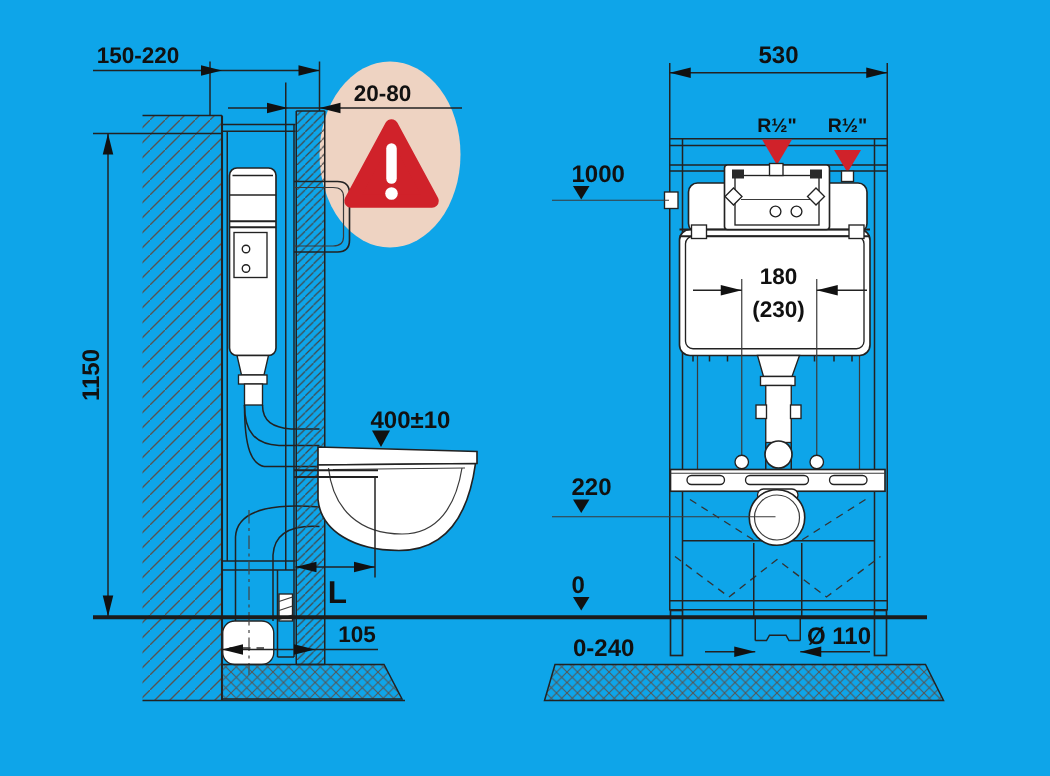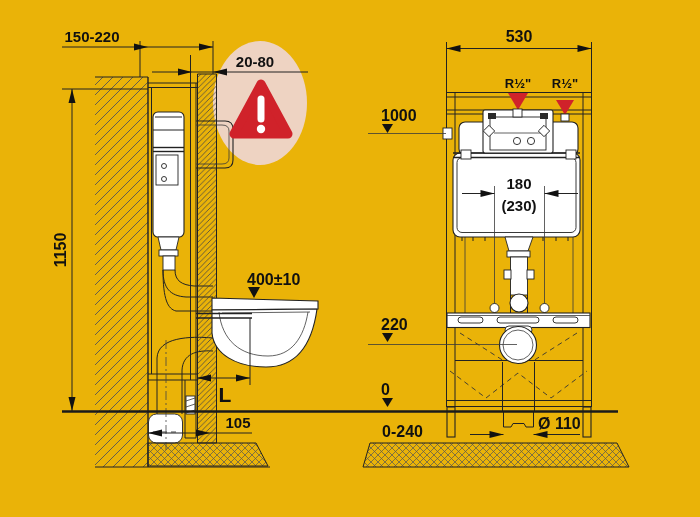--- a/index.html
+++ b/index.html
@@ -1,16 +1,16 @@
 <!DOCTYPE html>
 <html><head>
 <meta charset="utf-8">
 <style>
   html,body{margin:0;padding:0;background:#ffffff;}
-  .stage{width:700px;height:517px;background:#eab308;position:relative;overflow:hidden;
+  .stage{width:700px;height:517px;background:#0ea5e9;position:relative;overflow:hidden;
          font-family:"Liberation Sans",sans-serif;}
   svg{display:block;}
   .ln{stroke:#222;stroke-width:1;fill:none;}
   .ln2{stroke:#222;stroke-width:1.4;fill:none;}
   .thin{stroke:#3a3a3a;stroke-width:0.8;fill:none;}
   .wf{fill:#ffffff;stroke:#222;stroke-width:1.1;}
   .wf2{fill:#ffffff;stroke:#222;stroke-width:0.9;}
   .nf{fill:none;stroke:#222;stroke-width:1.1;}
   .ah{fill:#111;stroke:none;}
   .dim{font:bold 15px "Liberation Sans",sans-serif;fill:#111;}

